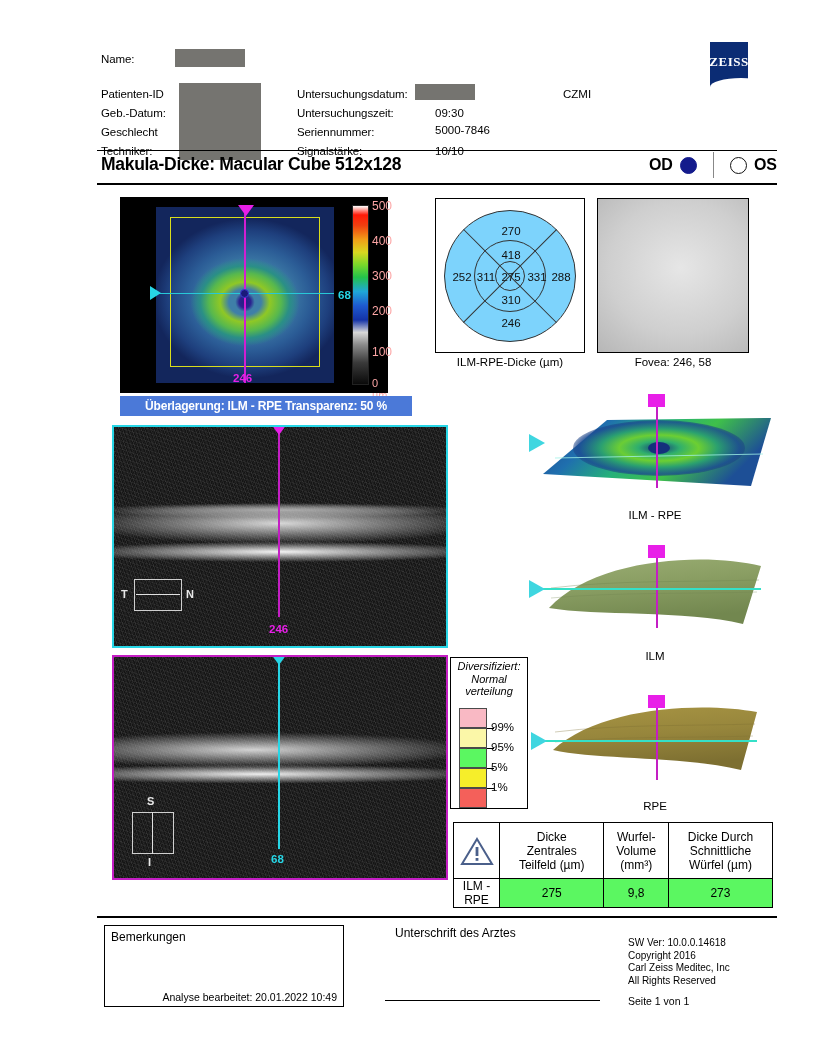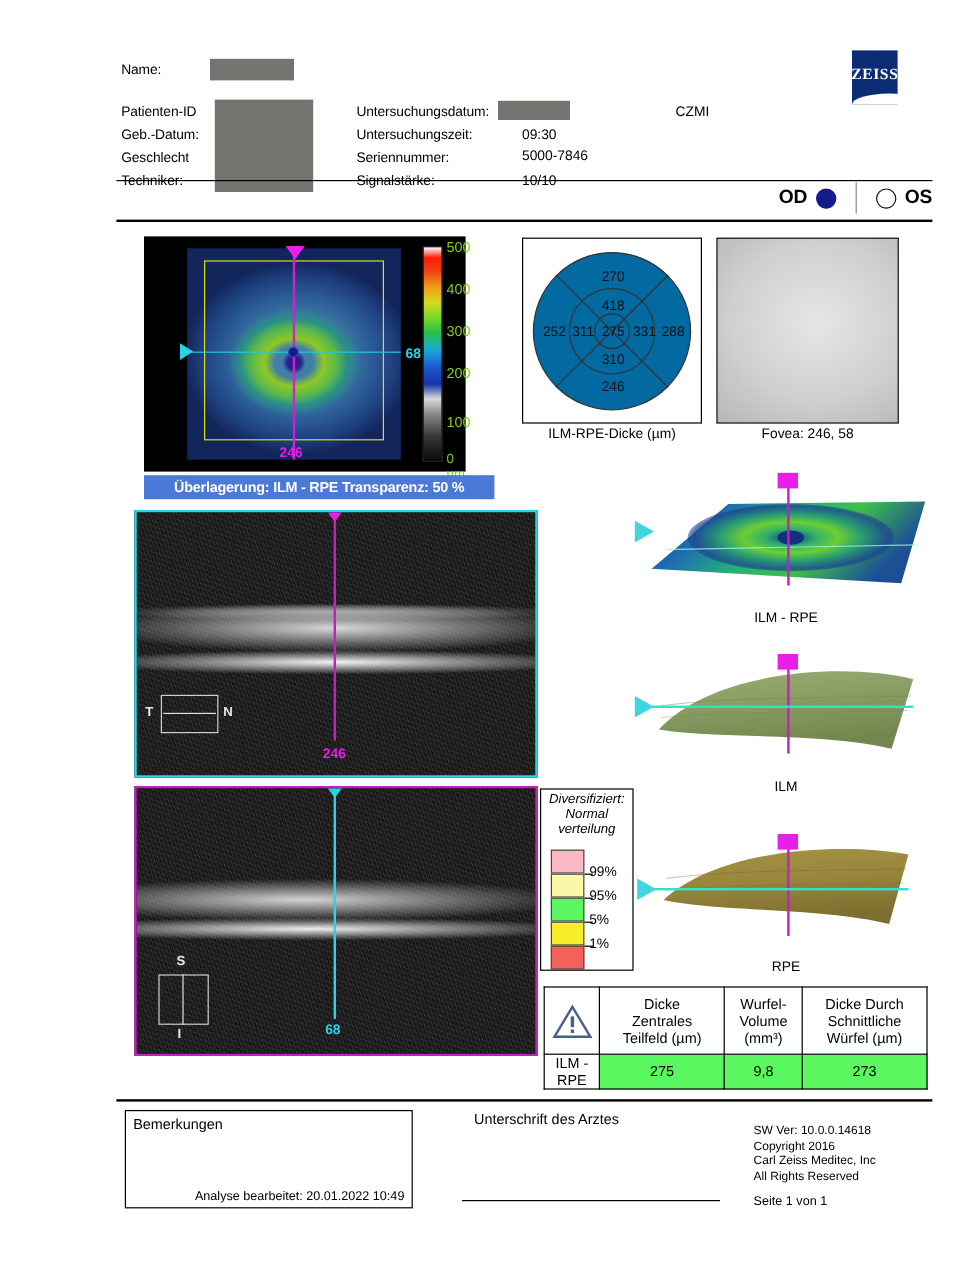--- a/index.html
+++ b/index.html
@@ -75,32 +75,32 @@
   .fovdot { position:absolute; left:84px; top:82px; width:9px; height:9px; border-radius:50%;
             background:#1a1a7a; border:1px solid #3b3bd0; }
 
   .cbar { position:absolute; left:232px; top:8px; width:17px; height:180px;
     background:linear-gradient(to top,
       #0a0a0a 0%, #3a3a3a 12%, #8a8a8a 22%, #d8d8d8 29%,
       #1433a8 36%, #1e5ad0 44%, #1fa8d8 52%,
       #24c24a 60%, #7ad82a 67%, #d8d820 74%,
       #f0a018 81%, #f04010 89%, #ff1a08 95%, #ffffff 100%);
     border:1px solid #222; }
-  .cbl { position:absolute; font-size:12px; color:#84cc16; font-family:"Liberation Sans", sans-serif; }
+  .cbl { position:absolute; font-size:12px; color:#fca5a5; font-family:"Liberation Sans", sans-serif; }
 
   .ovl { position:absolute; left:120px; top:396px; width:292px; height:20px;
     background:#4b79d8; display:flex; align-items:center; justify-content:center; }
   .ovl span { color:#fff; font-size:12px; font-weight:bold; letter-spacing:-0.2px; }
 
   
   .etdrsbox { position:absolute; left:435px; top:198px; width:150px; height:155px;
      border:1.2px solid #000; background:#fff; }
   .etdrs { position:absolute; left:50%; top:50%; transform:translate(-50%,-50%);
       width:132px; height:132px; border-radius:50%;
-      background:#0369a1; border:1.2px solid #333; }
+      background:#7dd3fc; border:1.2px solid #333; }
   .ring2 { position:absolute; left:50%; top:50%; transform:translate(-50%,-50%);
       width:72px; height:72px; border-radius:50%; border:1.2px solid #333; }
   .ring3 { position:absolute; left:50%; top:50%; transform:translate(-50%,-50%);
       width:30px; height:30px; border-radius:50%; border:1.2px solid #333; }
   .spoke { position:absolute; left:50%; top:50%; width:1.2px; height:30px; background:#333;
       transform-origin:50% 0%; }
   .gv { position:absolute; font-size:11.5px; color:#111; transform:translate(-50%,-50%); white-space:nowrap;}
   .capt { position:absolute; font-size:11.5px; text-align:center; }
 
   .fundus { position:absolute; left:597px; top:198px; width:152px; height:155px;
@@ -202,20 +202,21 @@
     <div class="val" style="left:466px; top:43px;">CZMI</div>
   </div>
 
   <div class="zeiss">
     <span>ZEISS</span>
   </div>
 
   <div class="hrule" style="left:97px; top:150px; width:680px; height:1.4px;"></div>
 
   <div class="titlebar">
+    <div class="title">Makula-Dicke: Macular Cube 512x128</div>
     <div class="eyesel">
       <div class="t">OD</div>
       <div class="dot on"></div>
       <div class="divv"></div>
       <div class="dot"></div>
       <div class="t">OS</div>
     </div>
   </div>
   <div class="hrule" style="left:97px; top:183px; width:680px; height:2.2px;"></div>
 

